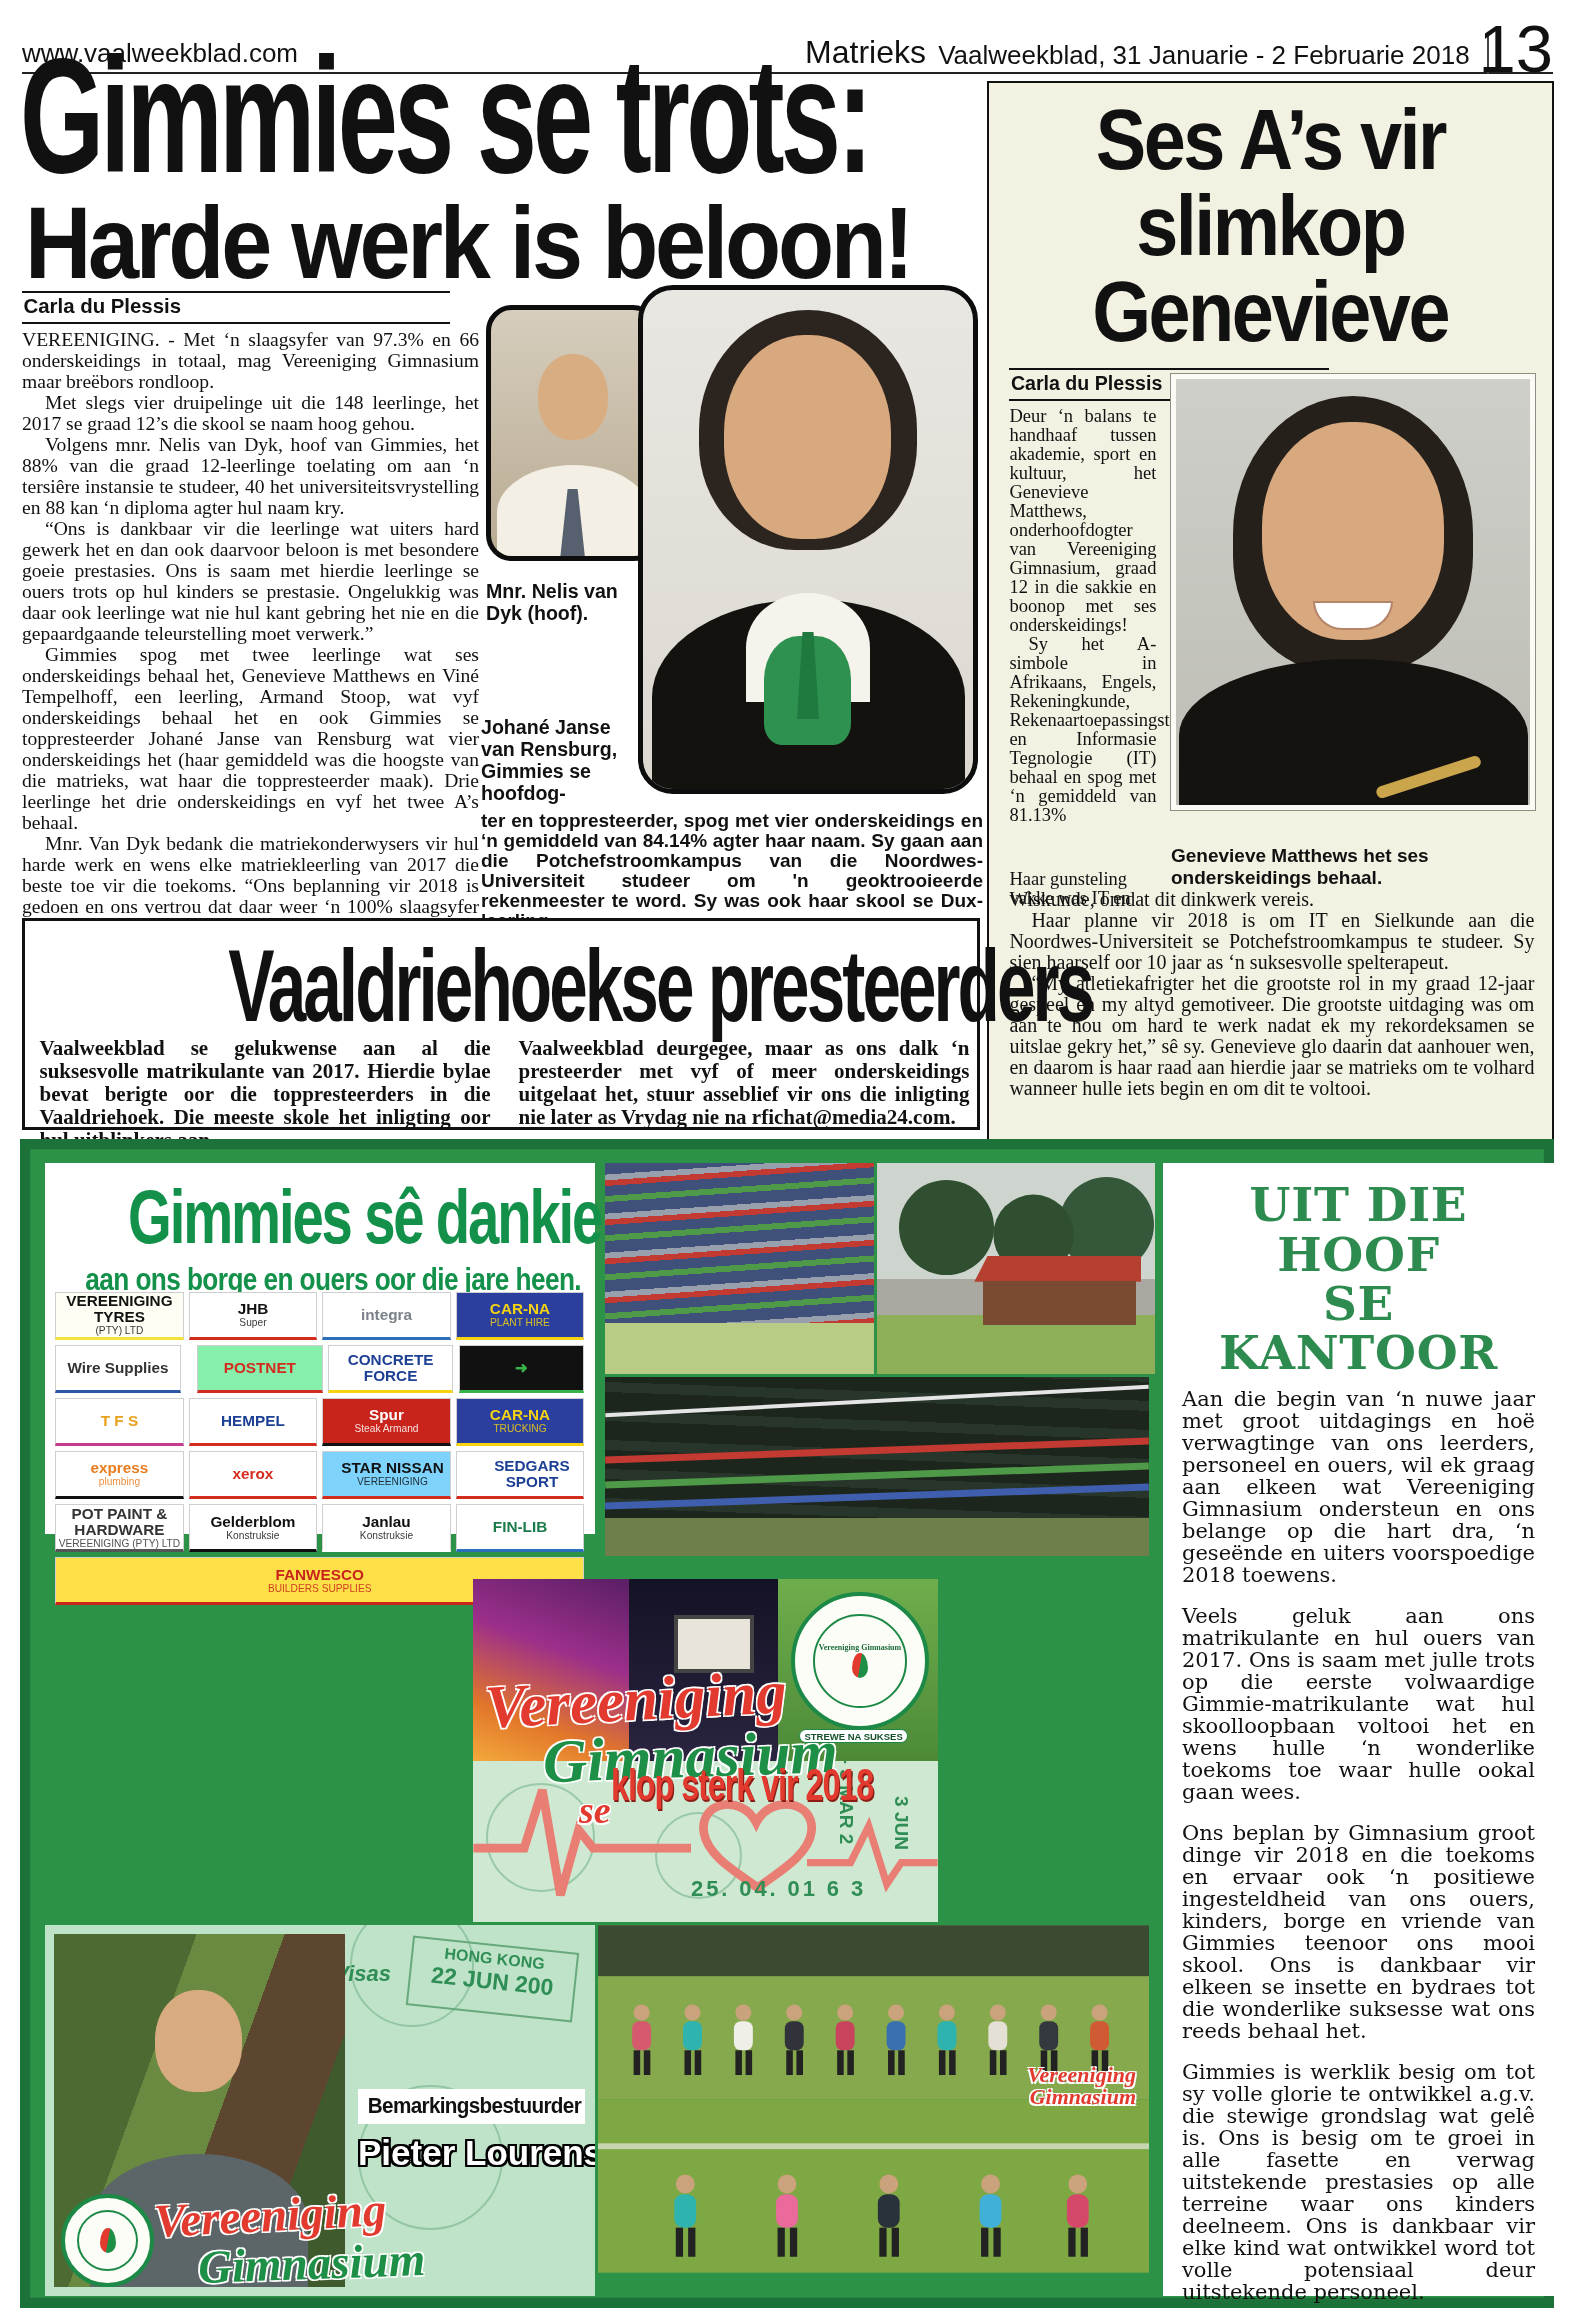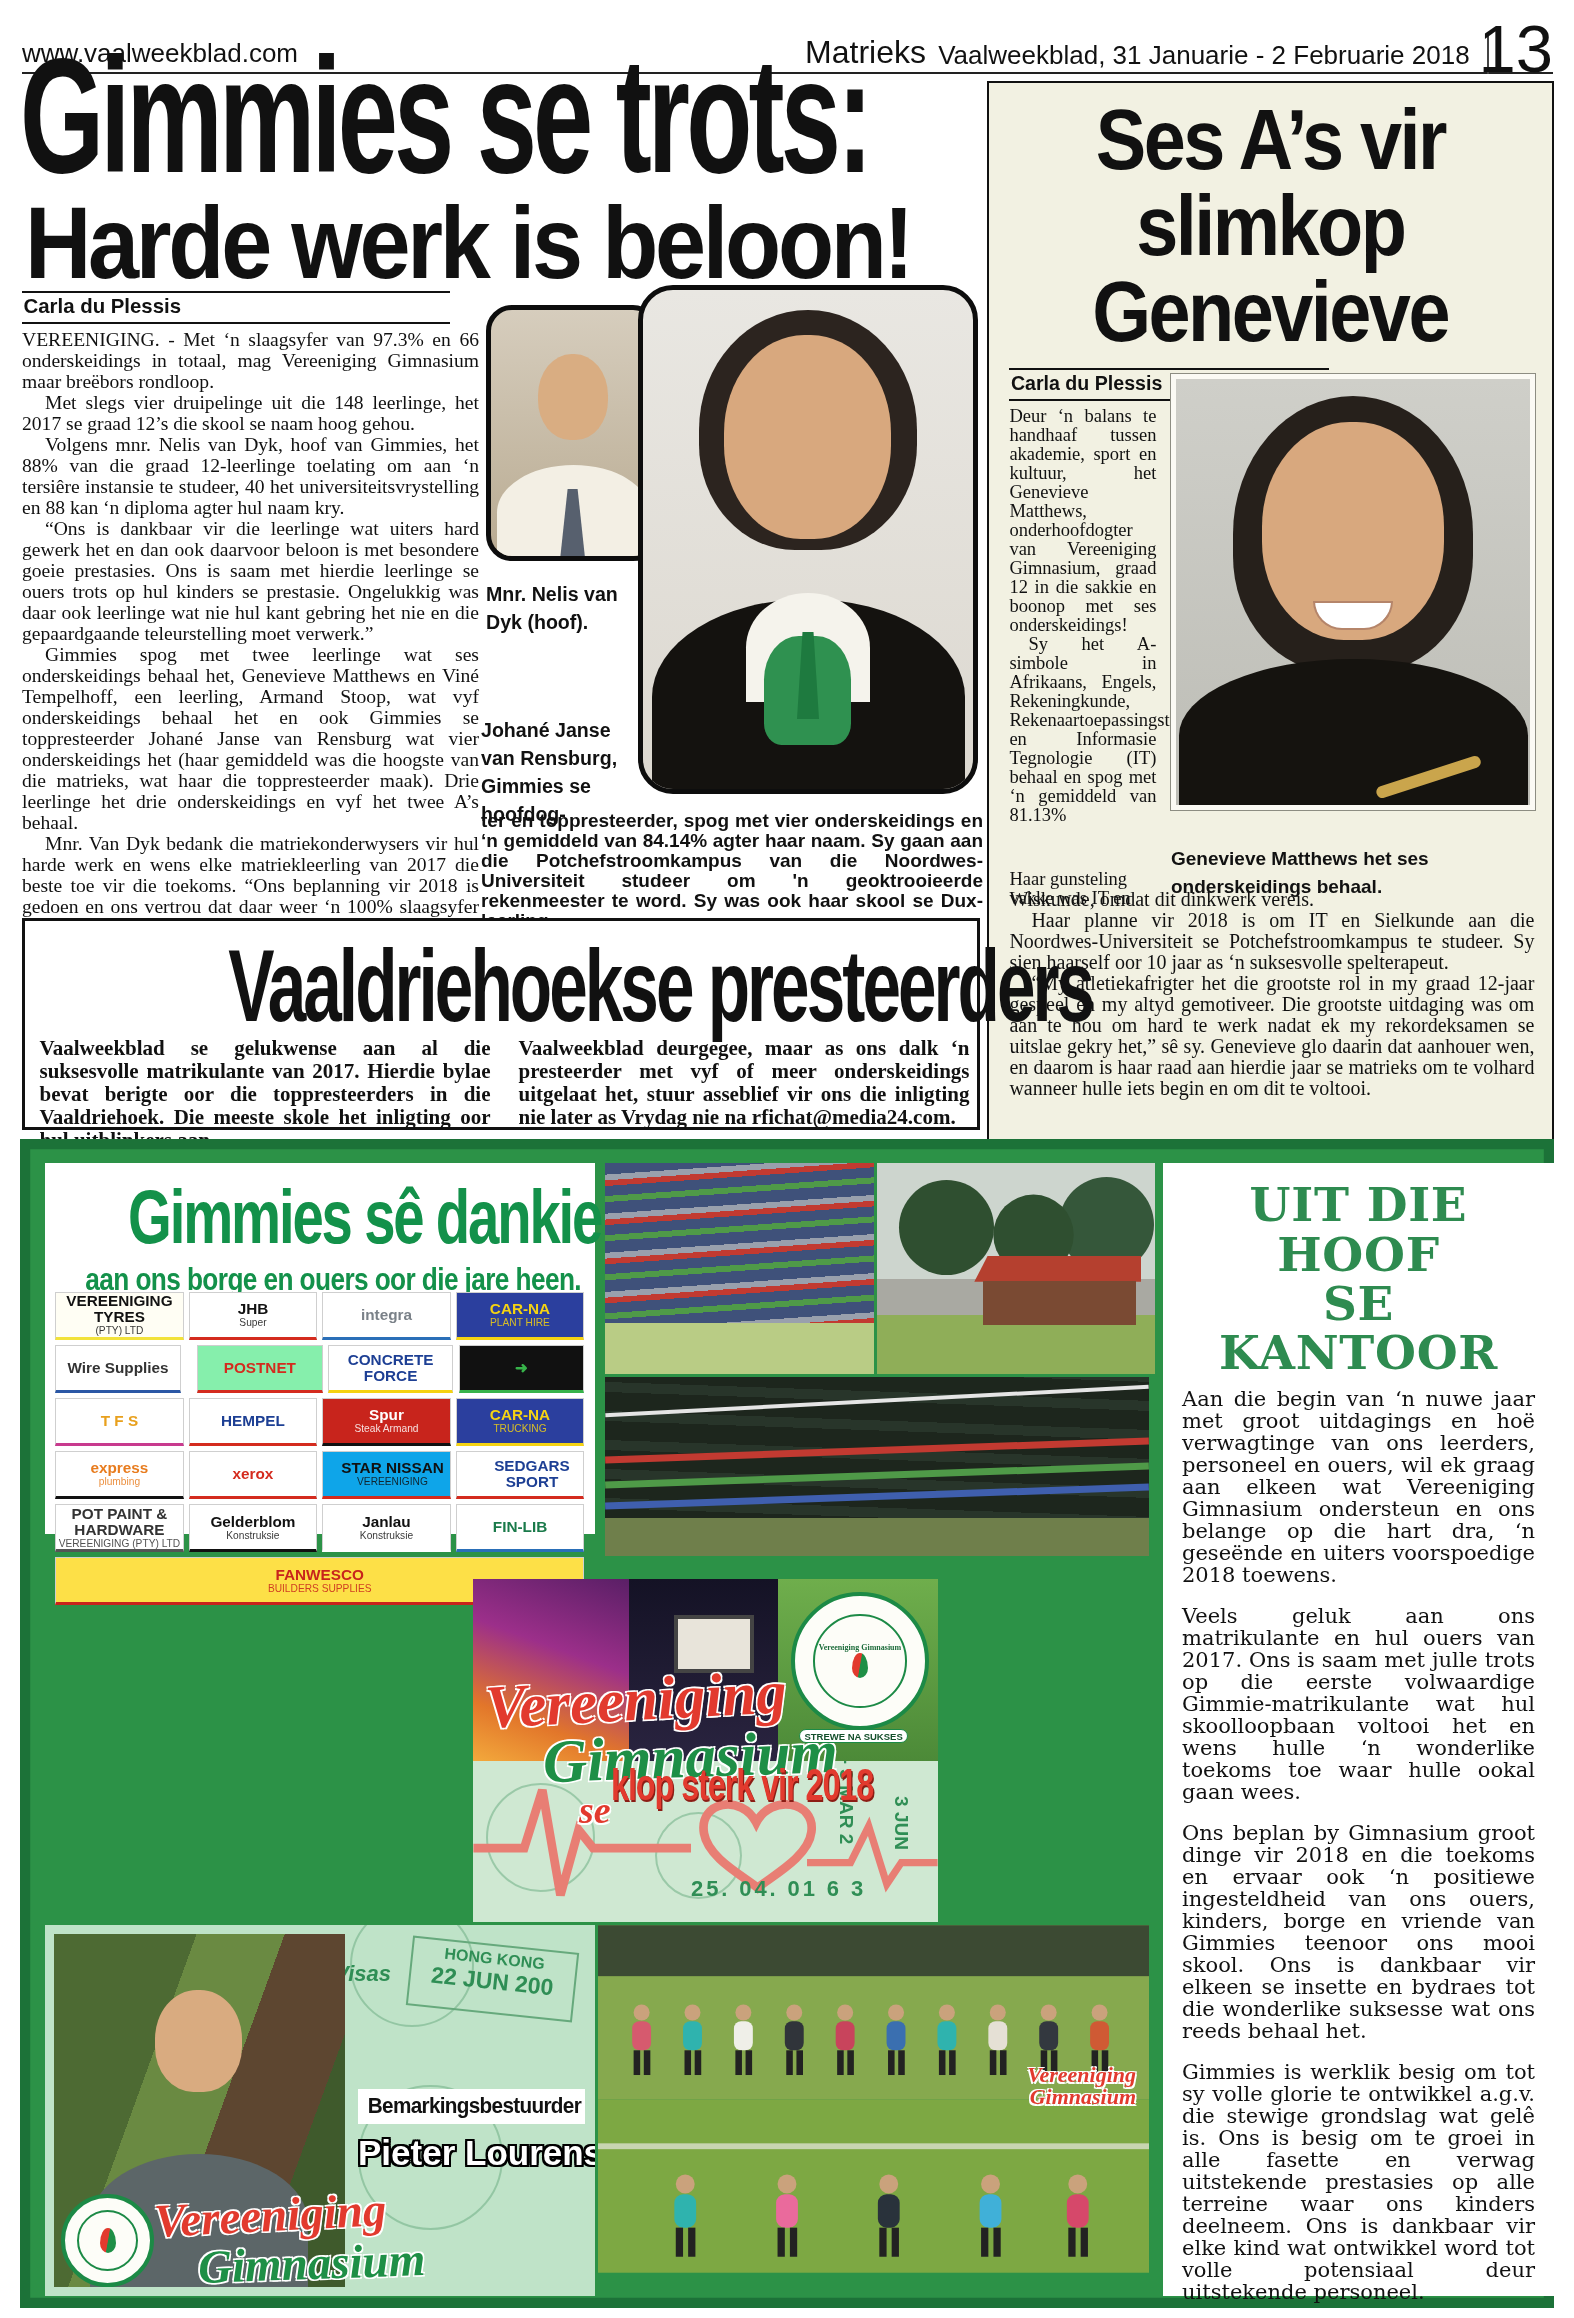--- a/index.html
+++ b/index.html
@@ -19,21 +19,21 @@
   .hdr .sec{position:absolute;left:698px;top:14.5px;width:291px;text-align:center;font-size:32px}
   .hdr .date{position:absolute;right:64px;top:17.4px;font-size:26px;padding-right:17.4px;border-right:2.2px solid #444;height:38px;line-height:38px}
   .hdr .pno{position:absolute;right:0;top:-8.7px;font-size:67px;font-weight:400}
 
   
   .h1{font-weight:700;font-size:164px;line-height:.88;letter-spacing:-5.8px;white-space:nowrap}
   .h2{font-weight:700;font-size:102px;line-height:.95;letter-spacing:-3.6px;white-space:nowrap}
   .byline{border-top:2.2px solid #111;border-bottom:2.2px solid #111;font-weight:700;font-size:20.4px;padding:2.2px 0 3.6px 1.5px}
   .body p{font-size:19.6px;line-height:21px;text-indent:23px}
   .body p:first-child{text-indent:0}
-  .cap{font-family:"Liberation Sans",sans-serif;font-weight:700;font-size:19.6px;line-height:28px}
+  .cap{font-family:"Liberation Sans",sans-serif;font-weight:700;font-size:19.6px;line-height:22px}
 
   .photo{position:absolute;overflow:hidden}
   .frame{border:5.1px solid #0d0d0d;border-radius:26px}
 
   
   .sidebox{left:987px;top:81px;width:567px;height:1159px;background:#f2f1e2;border:2.2px solid #111}
   .sideh{font-weight:700;font-size:86px;line-height:1.0;letter-spacing:-2.9px;text-align:center}
   .scol p{font-size:18.5px;line-height:19px;text-indent:19px}
   .scol p:first-child{text-indent:0}
   .sfull p{font-size:20px;line-height:21px;text-indent:22px}
@@ -223,21 +223,21 @@
           <div class="sp-sub">TRUCKING</div>
         </div>
         <div class="sp-tile" style="background: rgb(255, 255, 255); color: rgb(232, 124, 30); border-bottom: 3.6px solid rgb(17, 17, 17);">
           <div class="sp-main">express</div>
           <div class="sp-sub">plumbing</div>
         </div>
         <div class="sp-tile" style="background: rgb(255, 255, 255); color: rgb(212, 43, 30); border-bottom: 3.6px solid rgb(212, 43, 30);">
           <div class="sp-main">xerox</div>
           <div class="sp-sub"></div>
         </div>
-        <div class="sp-tile" style="background: #0ea5e9; color: rgb(17, 17, 17); border-bottom: 3.6px solid rgb(212, 43, 30); padding-left: 12px;">
+        <div class="sp-tile" style="background: #7dd3fc; color: rgb(17, 17, 17); border-bottom: 3.6px solid rgb(212, 43, 30); padding-left: 12px;">
           <div class="sp-main">STAR NISSAN</div>
           <div class="sp-sub">VEREENIGING</div>
         </div>
         <div class="sp-tile" style="background: rgb(255, 255, 255); color: rgb(29, 63, 148); border-bottom: 3.6px solid rgb(212, 43, 30); padding-left: 24px;">
           <div class="sp-main">SEDGARS SPORT</div>
           <div class="sp-sub"></div>
         </div>
         <div class="sp-tile" style="background: rgb(255, 255, 255); color: rgb(51, 51, 51); border-bottom: 3.6px solid rgb(85, 85, 85);">
           <div class="sp-main">POT PAINT &amp; HARDWARE</div>
           <div class="sp-sub">VEREENIGING (PTY) LTD</div>

